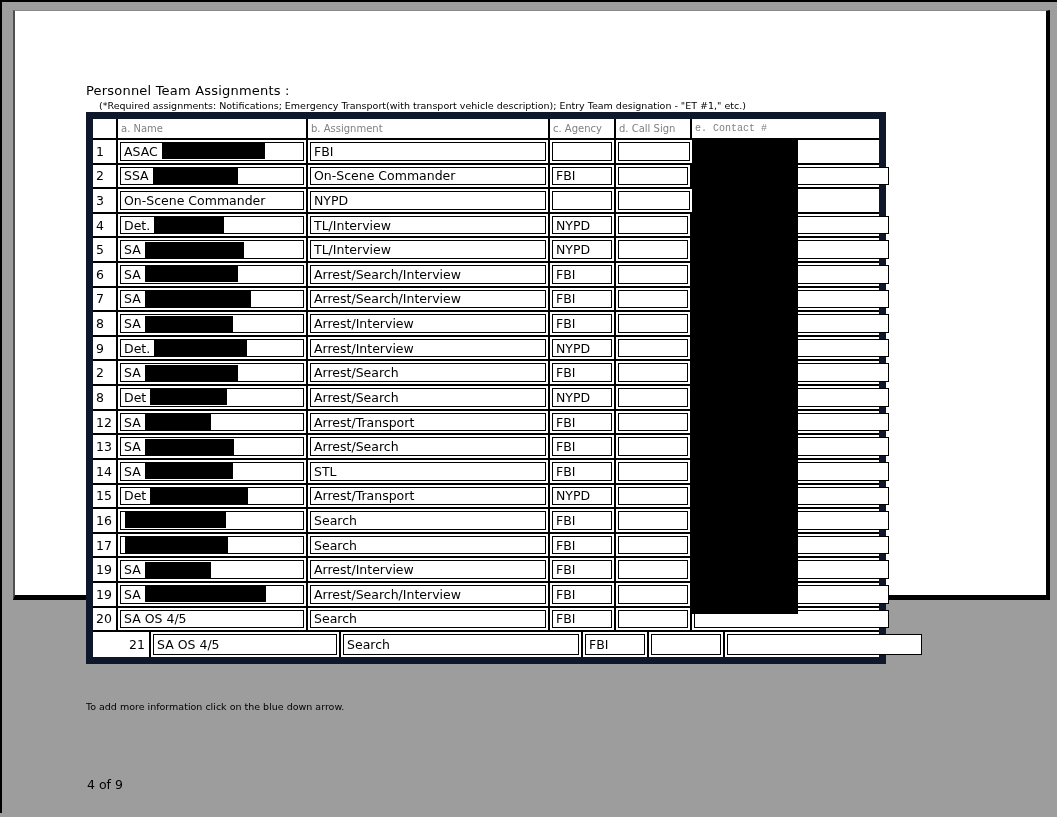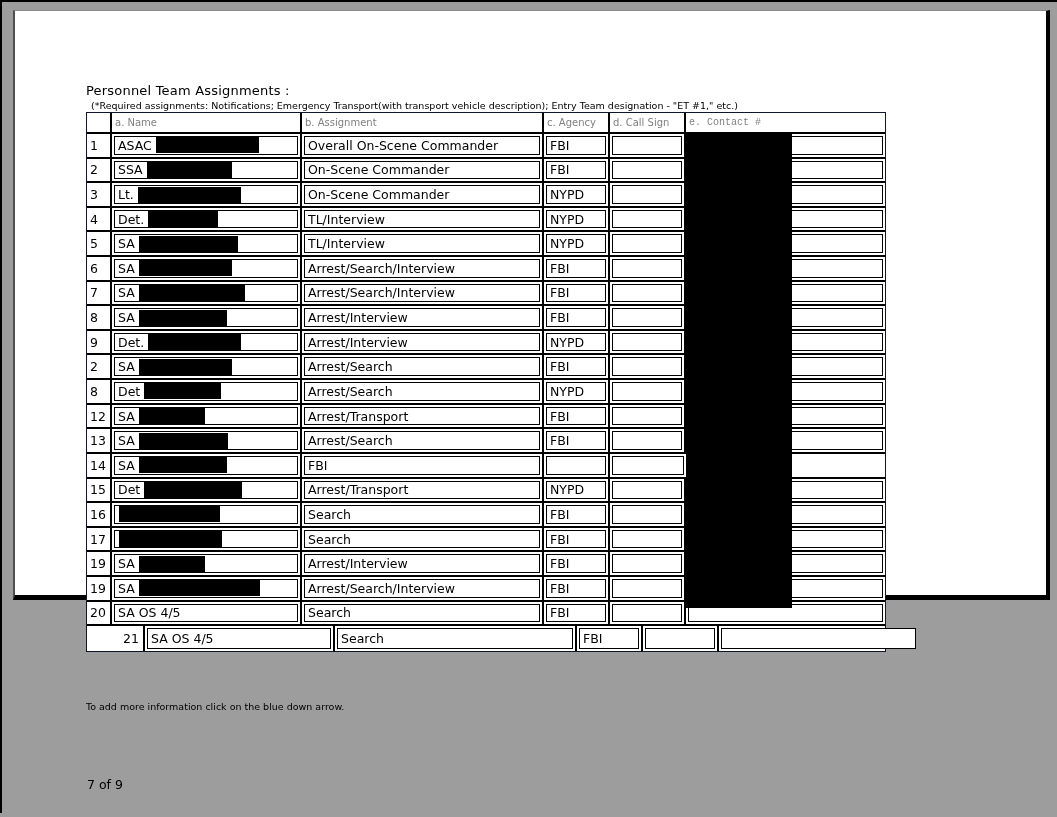--- a/index.html
+++ b/index.html
@@ -15,25 +15,25 @@
   .page {
     position:absolute; left:13px; top:10px; width:1037px; height:590px;
     box-sizing:border-box; background:#fff;
     border-left:2px solid #4f4f4f;
     border-top:1px solid #8a8a8a;
     border-right:4px solid #000;
     border-bottom:5px solid #000;
   }
 
   .doc-title { position:absolute; left:71px; top:72px; font-size:13px; letter-spacing:0.2px; white-space:nowrap; }
-  .doc-subtitle { position:absolute; left:76px; top:89px; font-size:9.5px; white-space:nowrap;text-align:right; }
+  .doc-subtitle { position:absolute; left:84px; top:89px; font-size:9.5px; white-space:nowrap;text-align:right; }
 
   .tbl {
     position:absolute; left:71px; top:101px; width:800px;
-    box-sizing:border-box; border:1px solid #0f172a; background:#fff;
+    box-sizing:border-box; border:7px solid #0f172a; background:#fff;
   }
   .thead {
     display:grid; grid-template-columns:25px 190px 242px 66px 76px 199px;
     height:21px; box-sizing:border-box; border-bottom:2px solid #000;
   }
   .th {
     box-sizing:border-box; border-right:2px solid #000;
     color:#808080; font-size:10px; padding:4px 0 0 3px;
     white-space:nowrap; overflow:hidden;
   }
@@ -93,23 +93,20 @@
     <div id="rows">
         <div class="row">
           <div class="cell num">1</div>
           <div class="cell">
             <div class="field">
               <span>ASAC</span>
               <div class="redact" style="width: 103px;"></div>
             </div>
           </div>
           <div class="cell">
-            <div class="field">Overall On-Scene Commander</div>
-          </div>
-          <div class="cell">
             <div class="field">FBI</div>
           </div>
           <div class="cell">
             <div class="field"></div>
           </div>
           <div class="cell">
             <div class="field"></div>
           </div>
         </div>
         <div class="row">
@@ -129,26 +126,20 @@
           <div class="cell">
             <div class="field"></div>
           </div>
           <div class="cell">
             <div class="field"></div>
           </div>
         </div>
         <div class="row">
           <div class="cell num">3</div>
           <div class="cell">
-            <div class="field">
-              <span>Lt.</span>
-              <div class="redact" style="width: 103px;"></div>
-            </div>
-          </div>
-          <div class="cell">
             <div class="field">On-Scene Commander</div>
           </div>
           <div class="cell">
             <div class="field">NYPD</div>
           </div>
           <div class="cell">
             <div class="field"></div>
           </div>
           <div class="cell">
             <div class="field"></div>
@@ -364,20 +355,23 @@
             <div class="field"></div>
           </div>
         </div>
         <div class="row">
           <div class="cell num">14</div>
           <div class="cell">
             <div class="field">
               <span>SA</span>
               <div class="redact" style="width: 88px;"></div>
             </div>
+          </div>
+          <div class="cell">
+            <div class="field">STL</div>
           </div>
           <div class="cell">
             <div class="field">FBI</div>
           </div>
           <div class="cell">
             <div class="field"></div>
           </div>
           <div class="cell">
             <div class="field"></div>
           </div>
@@ -523,15 +517,15 @@
           </div>
           <div class="cell">
             <div class="field"></div>
           </div>
         </div>
       </div>
     <div class="contact-redaction"></div>
   </div>
 
   <div class="footer-note">To add more information click on the blue down arrow.</div>
-  <div class="page-number">7 of 9</div>
+  <div class="page-number">4 of 9</div>
 
 </div>
 
 </body></html>

